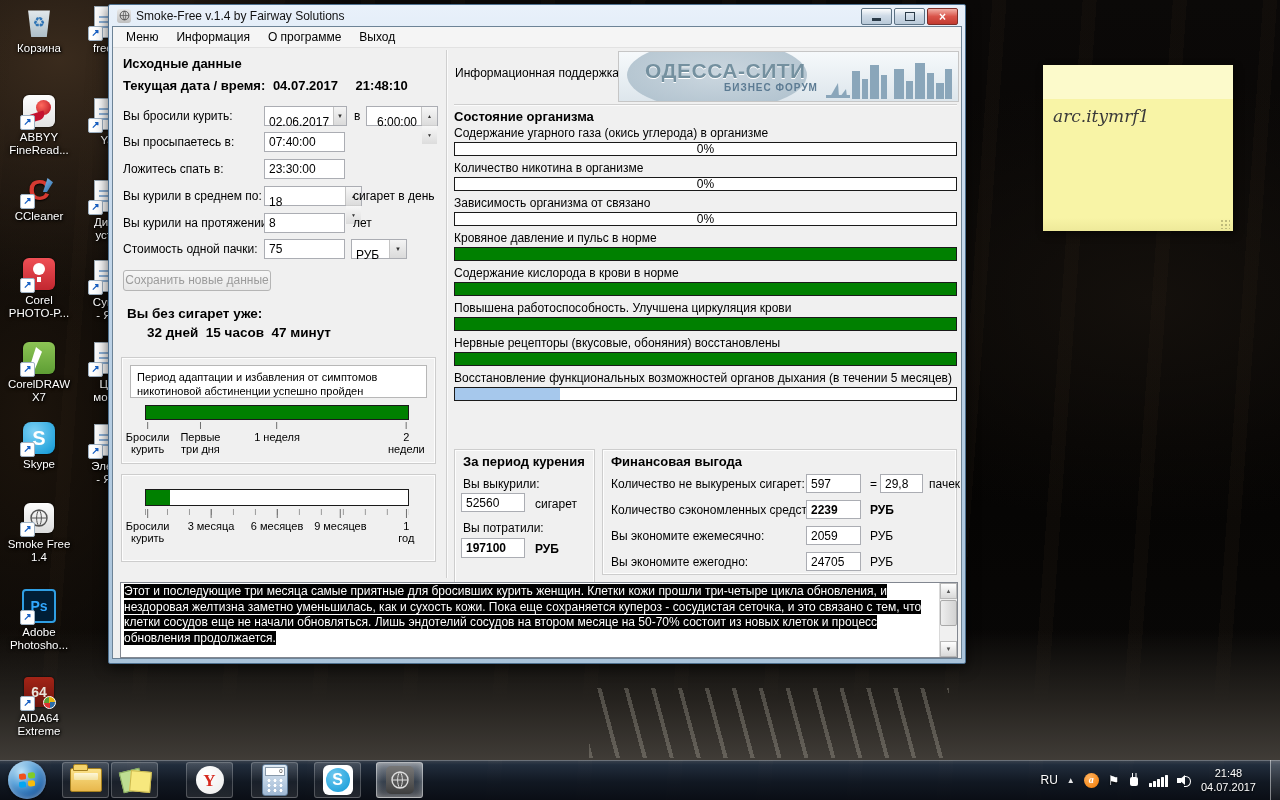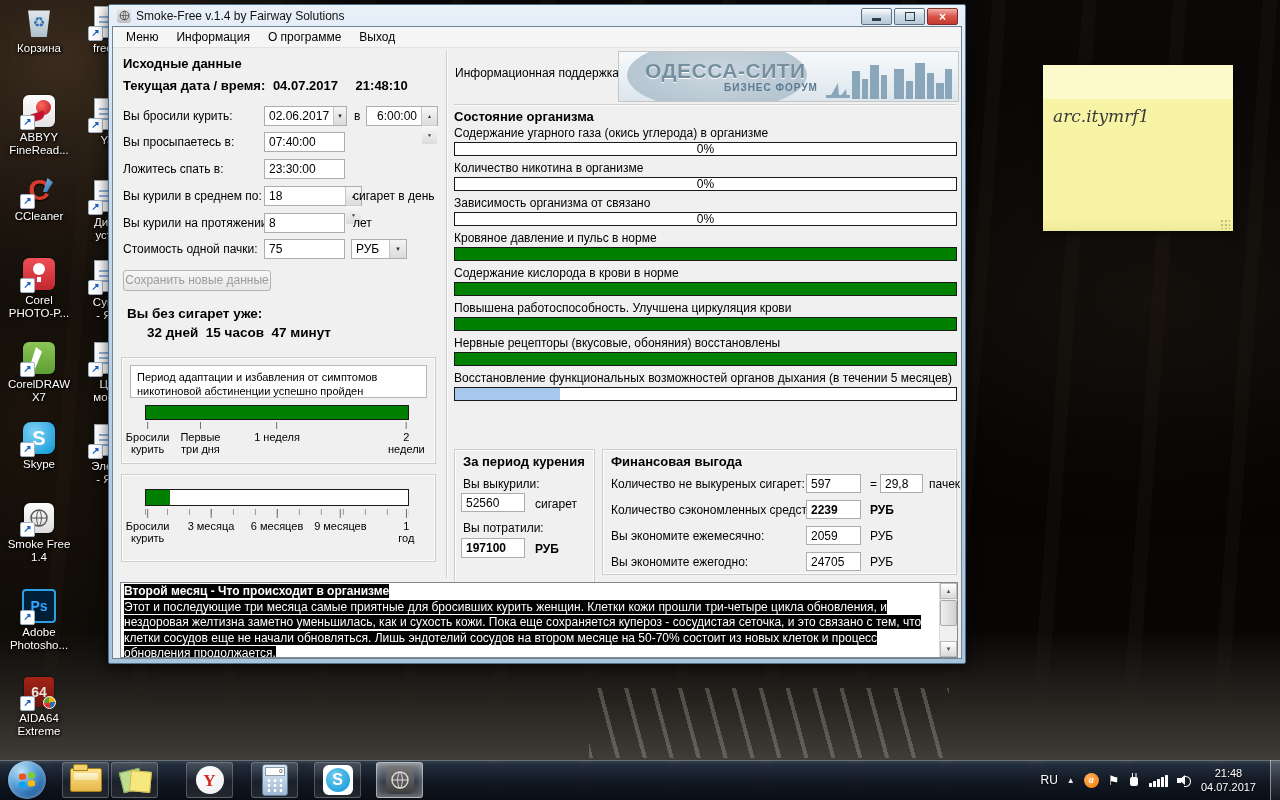--- a/index.html
+++ b/index.html
@@ -81,21 +81,21 @@
   .content{position:absolute;left:0;top:21px;right:0;bottom:0;}
 
   .b{font-weight:bold;}
   .prewrap{white-space:pre-wrap;margin-left:20px;}
   .abs{position:absolute;}
 
   
   .tbox{position:absolute;height:20px;box-sizing:border-box;border:1px solid #abadb3;background:#fff;
         font-size:12px;line-height:18px;padding:0 4px;}
   .combo{display:flex;align-items:stretch;padding:0;}
-  .combo .cv{flex:1;padding:1px 4px;line-height:17px;border-radius:7px;}
+  .combo .cv{flex:1;padding:7px 4px;line-height:17px;border-radius:7px;}
   .drop{width:16px;border-left:1px solid #c5c5c5;background:linear-gradient(180deg,#f4f4f4,#dadada);
         display:grid;place-items:center;font-size:6px;color:#333;}
   .spin{width:15px;border-left:1px solid #c5c5c5;display:flex;flex-direction:column;}
   .spin span{flex:1;background:linear-gradient(180deg,#f7f7f7,#dcdcdc);display:grid;place-items:center;font-size:5px;color:#333;border-bottom:1px solid #cfcfcf;}
   .spin span:last-child{border-bottom:none;}
   .btn-dis{position:absolute;box-sizing:border-box;border:1px solid #b5b5b5;border-radius:3px;
            background:linear-gradient(180deg,#f7f7f7,#e7e7e7);color:#9b9b9b;text-align:center;line-height:19px;}
 
   
   .frame{position:absolute;border:1px solid #cdcdcd;box-shadow:inset 0 0 0 1px #fdfdfd;background:#f0f0f0;box-sizing:border-box;}
@@ -589,21 +589,20 @@
         <div class="tbox" style="left:203px;top:76px;width:55px;height:19px">2059</div>
         <div class="abs" style="left:267px;top:79px">РУБ</div>
 
         <div class="abs" style="left:8px;top:105px">Вы экономите ежегодно:</div>
         <div class="tbox" style="left:203px;top:102px;width:55px;height:19px">24705</div>
         <div class="abs" style="left:267px;top:105px">РУБ</div>
       </div>
 
       <div class="textarea" style="left:7px;top:534px;width:838px;height:76px">
         <div class="inner">
-          <div><span class="hl b">Второй месяц - Что происходит в организме</span></div>
           <div><span class="hl">Этот и последующие три месяца самые приятные для бросивших курить женщин. Клетки кожи прошли три-четыре цикла обновления, и нездоровая желтизна заметно уменьшилась, как и сухость кожи. Пока еще сохраняется купероз - сосудистая сеточка, и это связано с тем, что клетки сосудов еще не начали обновляться. Лишь эндотелий сосудов на втором месяце на 50-70% состоит из новых клеток и процесс обновления продолжается.</span></div>
         </div>
         <div class="sbar">
           <div class="sb-btn">▲</div>
           <div class="sb-thumb"></div>
           <div class="sb-btn dn">▼</div>
         </div>
       </div>
 
     </div>

